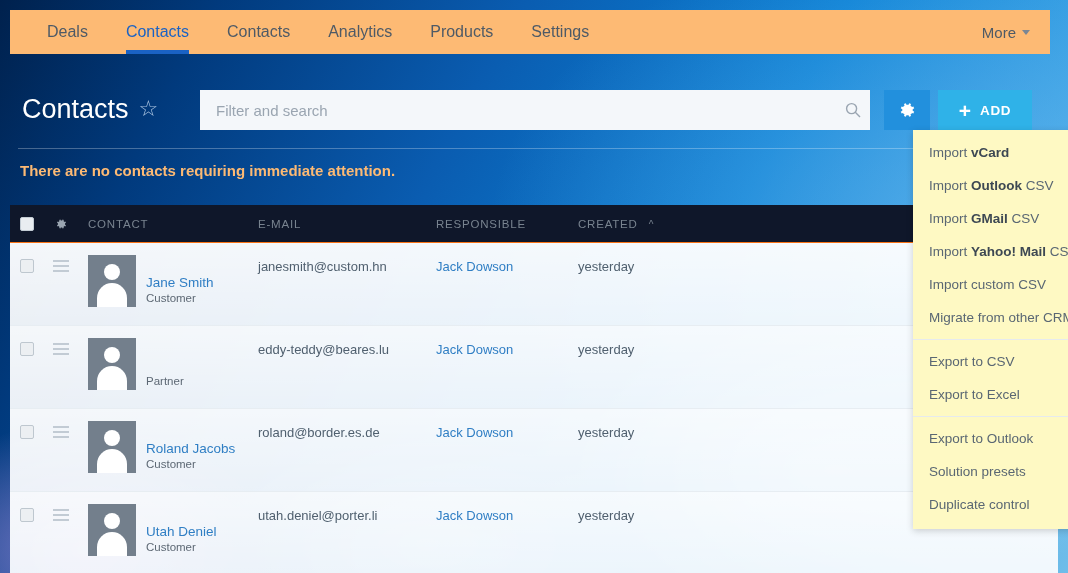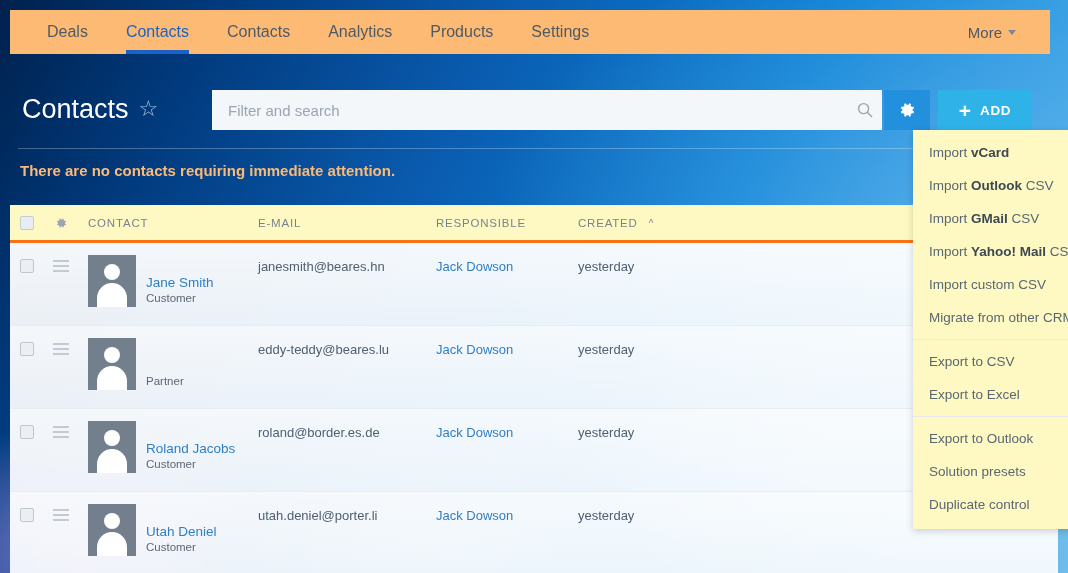--- a/index.html
+++ b/index.html
@@ -53,21 +53,21 @@
   .nav-item.active::after {
     content: "";
     position: absolute;
     left: 19px; right: 19px; bottom: 0;
     height: 4px;
     background: #1a62c4;
   }
   .nav-spacer { flex: 1; }
   .nav-more {
     display: flex; align-items: center;
-    padding: 0 34px 0 12px;
+    padding: 0 20px 0 12px;
     font-size: 15px;
     color: #4e5a66;
     cursor: pointer;
     white-space: nowrap;
   }
   .caret-down {
     display: inline-block;
     margin-left: 6px;
     width: 0; height: 0;
     border-left: 4px solid transparent;
@@ -93,21 +93,21 @@
   }
   .star-icon {
     margin-left: 10px;
     font-size: 22px;
     color: #a9c3e0;
     cursor: pointer;
     line-height: 1;
   }
   .searchbox {
     position: absolute;
-    left: 212px; top: 90px;
+    left: 200px; top: 90px;
     width: 670px; height: 40px;
     background: #f4f7fa;
     display: flex;
     align-items: center;
   }
   .searchbox input {
     flex: 1;
     border: none;
     outline: none;
     background: transparent;
@@ -179,22 +179,22 @@
     position: absolute;
     left: 10px; top: 205px;
     width: 1048px;
     bottom: 0;
     background: rgba(250,252,254,0.93);
     z-index: 3;
     overflow: hidden;
   }
   .grid-head {
     height: 38px;
-    background: #fef9c3;
-    border-bottom: 3px solid #f97316;
+    background: #0f172a;
+    border-bottom: 1px solid #f97316;
     display: flex;
     align-items: center;
     font-size: 11.5px;
     letter-spacing: 0.8px;
     color: #78838f;
   }
   .col-check { width: 34px; display: flex; justify-content: center; align-items: center; flex: none; }
   .col-handle { width: 34px; display: flex; justify-content: center; align-items: center; flex: none; }
   .col-contact { width: 180px; flex: none; padding-left: 10px; }
   .col-email { width: 178px; flex: none; }
@@ -403,21 +403,21 @@
             <rect x="0" y="10" width="16" height="2" fill="#c2cbd4"></rect>
           </svg>
         </div>
         <div class="col-contact contact-cell">
           <div class="avatar"></div>
           <div class="contact-text">
             <div class="contact-name">Jane Smith</div>
             <div class="contact-role">Customer</div>
           </div>
         </div>
-        <div class="col-email email-cell">janesmith@beares.hn</div>
+        <div class="col-email email-cell">janesmith@custom.hn</div>
         <div class="col-resp resp-cell">Jack Dowson</div>
         <div class="col-created created-cell">yesterday</div>
       </div>
       <div class="grid-row">
         <div class="col-check">
           <div class="row-checkbox"></div>
         </div>
         <div class="col-handle">
           <svg class="row-handle" width="16" height="12" viewBox="0 0 16 12">
             <rect x="0" y="0" width="16" height="2" fill="#c2cbd4"></rect>

